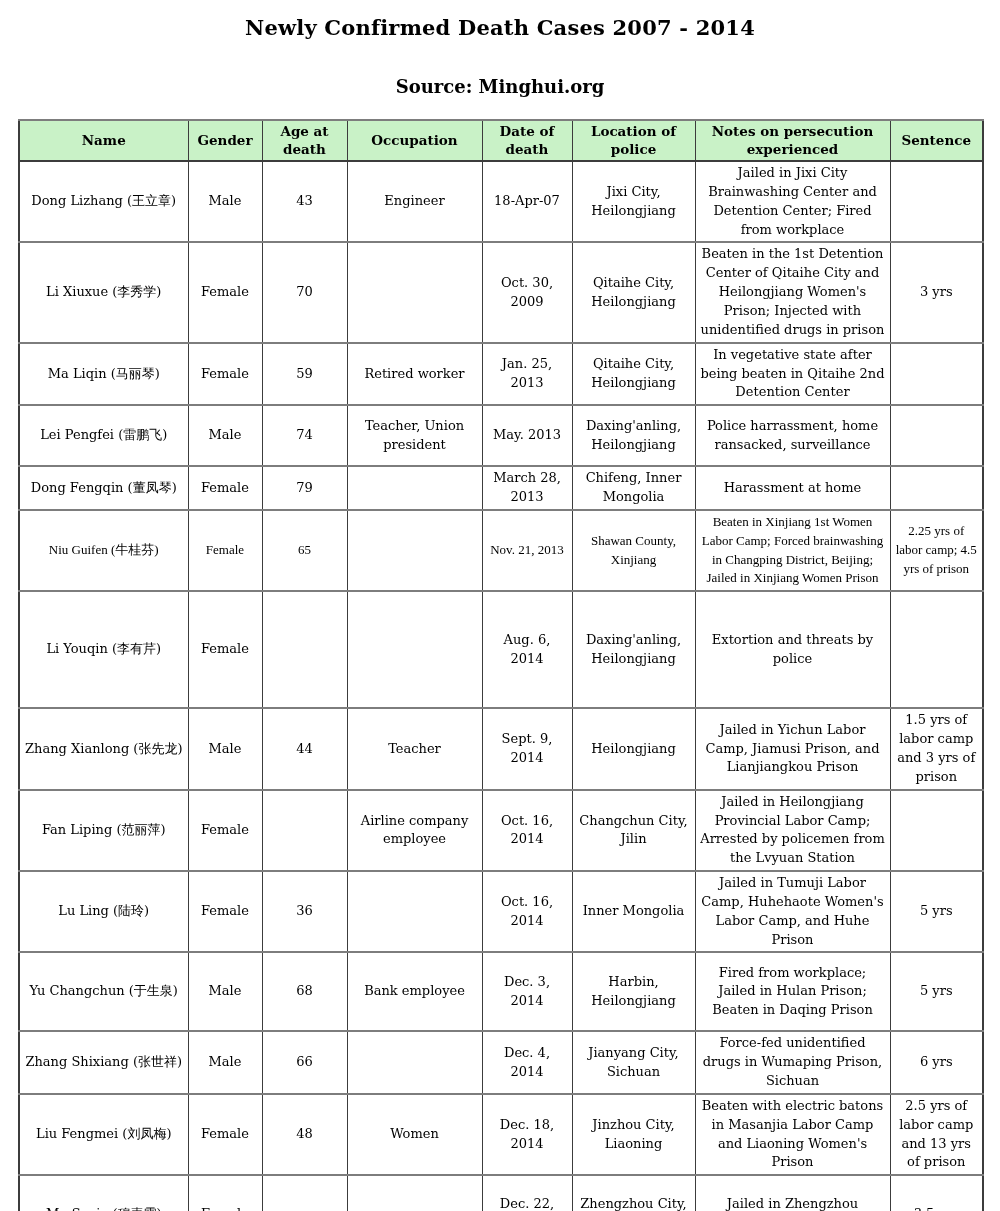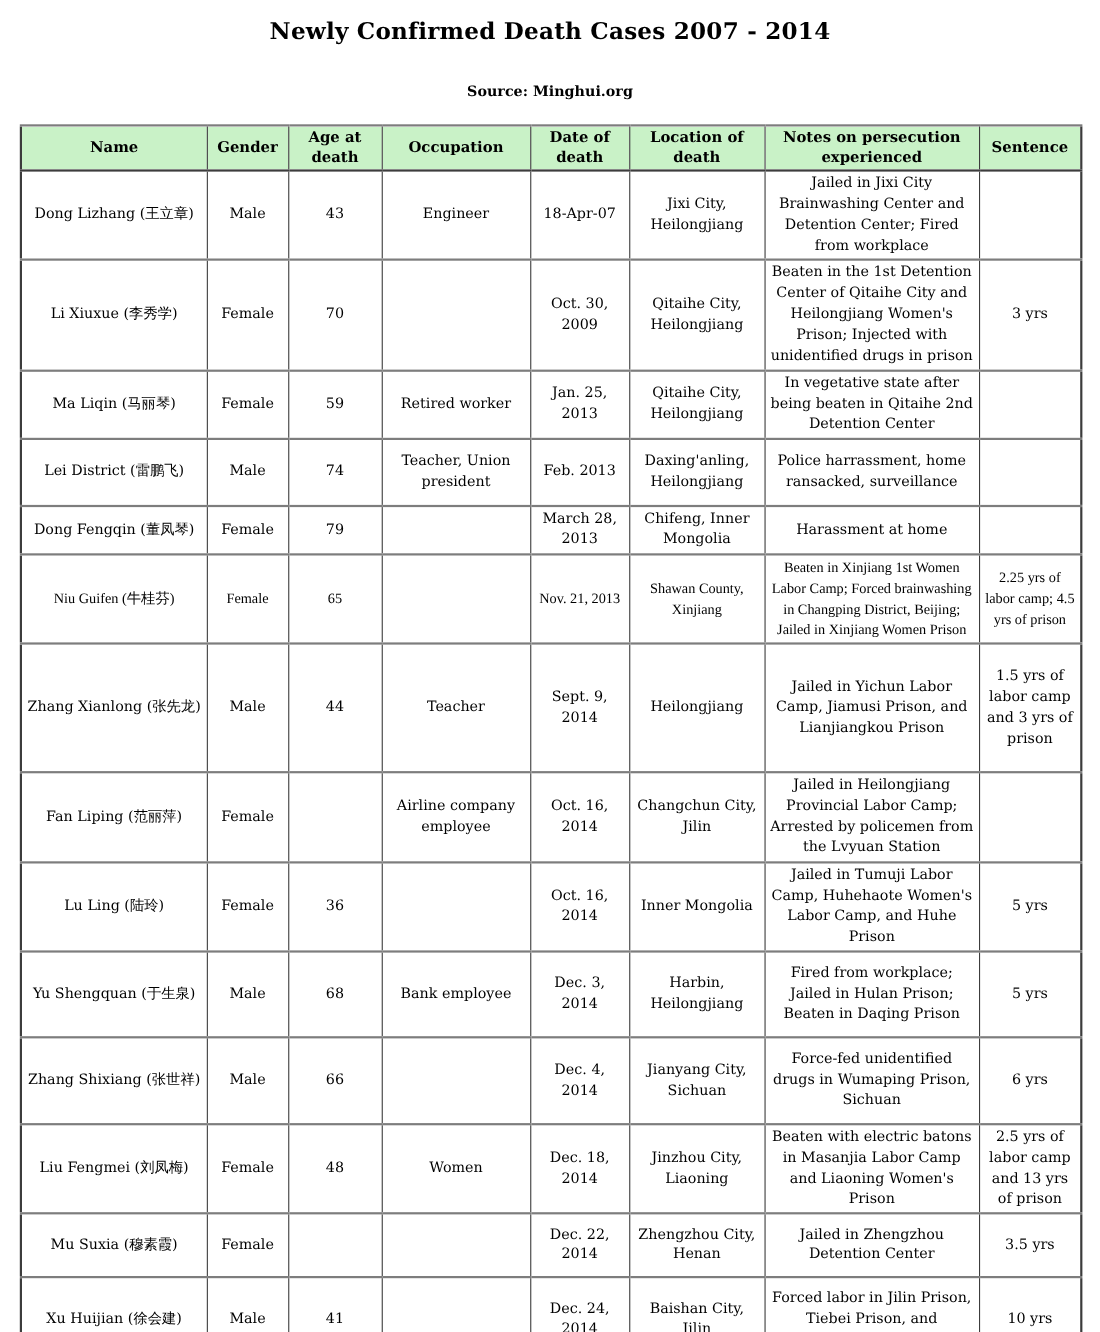--- a/index.html
+++ b/index.html
@@ -14,21 +14,21 @@
   .title {
     padding-top: 15px;
     text-align: center;
     font-size: 21px;
     font-weight: bold;
     letter-spacing: 0.2px;
   }
   .subtitle {
     margin-top: 36px;
     text-align: center;
-    font-size: 13px;
+    font-size: 18px;
     font-weight: bold;
   }
   table.cases {
     margin: 22px 0 0 18px;
     width: 964px;
     border-collapse: collapse;
     table-layout: fixed;
     border: 2px solid #3c3c3c;
   }
   .cases th, .cases td {
@@ -96,21 +96,21 @@
         <col class="c-notes">
         <col class="c-sent">
     </colgroup>
     <thead>
       <tr>
         <th>Name</th>
         <th>Gender</th>
         <th>Age at death</th>
         <th>Occupation</th>
         <th>Date of death</th>
-        <th>Location of death</th>
+        <th>Location of police</th>
         <th>Notes on persecution experienced</th>
         <th>Sentence</th>
       </tr>
     </thead>
     <tbody>
       <tr>
           <td>Dong Lizhang (王立章)</td>
           <td>Male</td>
           <td>43</td>
           <td>Engineer</td>
@@ -133,25 +133,25 @@
           <td>Ma Liqin (马丽琴)</td>
           <td>Female</td>
           <td>59</td>
           <td>Retired worker</td>
           <td>Jan. 25, 2013</td>
           <td>Qitaihe City, Heilongjiang</td>
           <td>In vegetative state after being beaten in Qitaihe 2nd Detention Center</td>
           <td></td>
         </tr>
       <tr>
-          <td>Lei District (雷鹏飞)</td>
+          <td>Lei Pengfei (雷鹏飞)</td>
           <td>Male</td>
           <td>74</td>
           <td>Teacher, Union president</td>
-          <td>Feb. 2013</td>
+          <td>May. 2013</td>
           <td>Daxing'anling, Heilongjiang</td>
           <td>Police harrassment, home ransacked, surveillance</td>
           <td></td>
         </tr>
       <tr>
           <td>Dong Fengqin (董凤琴)</td>
           <td>Female</td>
           <td>79</td>
           <td></td>
           <td>March 28, 2013</td>
@@ -161,20 +161,30 @@
         </tr>
       <tr>
           <td>Niu Guifen (牛桂芬)</td>
           <td>Female</td>
           <td>65</td>
           <td></td>
           <td>Nov. 21, 2013</td>
           <td>Shawan County, Xinjiang</td>
           <td>Beaten in Xinjiang 1st Women Labor Camp; Forced brainwashing in Changping District, Beijing; Jailed in Xinjiang Women Prison</td>
           <td>2.25 yrs of labor camp; 4.5 yrs of prison</td>
+        </tr>
+      <tr>
+          <td>Li Youqin (李有芹)</td>
+          <td>Female</td>
+          <td></td>
+          <td></td>
+          <td>Aug. 6, 2014</td>
+          <td>Daxing'anling, Heilongjiang</td>
+          <td>Extortion and threats by police</td>
+          <td></td>
         </tr>
       <tr>
           <td>Zhang Xianlong (张先龙)</td>
           <td>Male</td>
           <td>44</td>
           <td>Teacher</td>
           <td>Sept. 9, 2014</td>
           <td>Heilongjiang</td>
           <td>Jailed in Yichun Labor Camp, Jiamusi Prison, and Lianjiangkou Prison</td>
           <td>1.5 yrs of labor camp and 3 yrs of prison</td>
@@ -193,21 +203,21 @@
           <td>Lu Ling (陆玲)</td>
           <td>Female</td>
           <td>36</td>
           <td></td>
           <td>Oct. 16, 2014</td>
           <td>Inner Mongolia</td>
           <td>Jailed in Tumuji Labor Camp, Huhehaote Women's Labor Camp, and Huhe Prison</td>
           <td>5 yrs</td>
         </tr>
       <tr>
-          <td>Yu Shengquan (于生泉)</td>
+          <td>Yu Changchun (于生泉)</td>
           <td>Male</td>
           <td>68</td>
           <td>Bank employee</td>
           <td>Dec. 3, 2014</td>
           <td>Harbin, Heilongjiang</td>
           <td>Fired from workplace; Jailed in Hulan Prison; Beaten in Daqing Prison</td>
           <td>5 yrs</td>
         </tr>
       <tr>
           <td>Zhang Shixiang (张世祥)</td>

